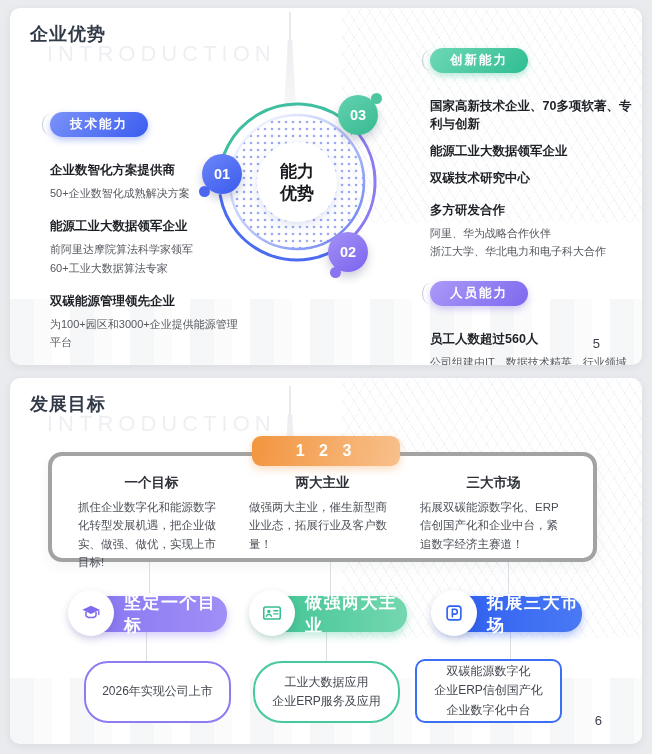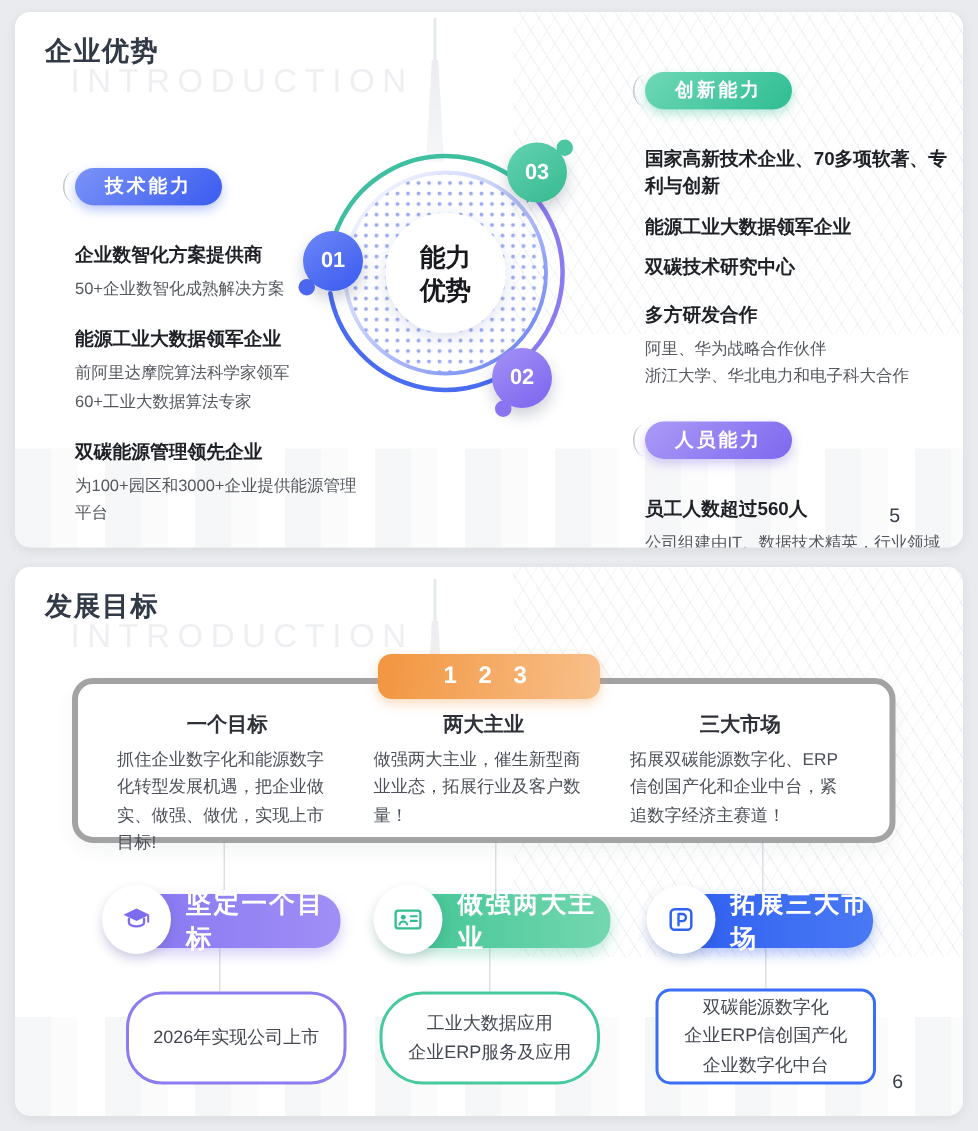--- a/index.html
+++ b/index.html
@@ -239,20 +239,20 @@
     <span>拓展三大市场</span>
   </div>
 
   <div class="obox ob-purple" style="left:74px;border-radius:24px;">
     <div>2026年实现公司上市</div>
   </div>
   <div class="obox ob-green" style="left:243px;border-radius:29px;">
     <div>工业大数据应用</div>
     <div>企业ERP服务及应用</div>
   </div>
-  <div class="obox ob-blue" style="left:427px;">
+  <div class="obox ob-blue" style="left:405px;">
     <div>双碳能源数字化</div>
     <div>企业ERP信创国产化</div>
     <div>企业数字化中台</div>
   </div>
 
   <div class="page-num" style="right:40px; bottom:16px;">6</div>
 </section>
 
 </body></html>

